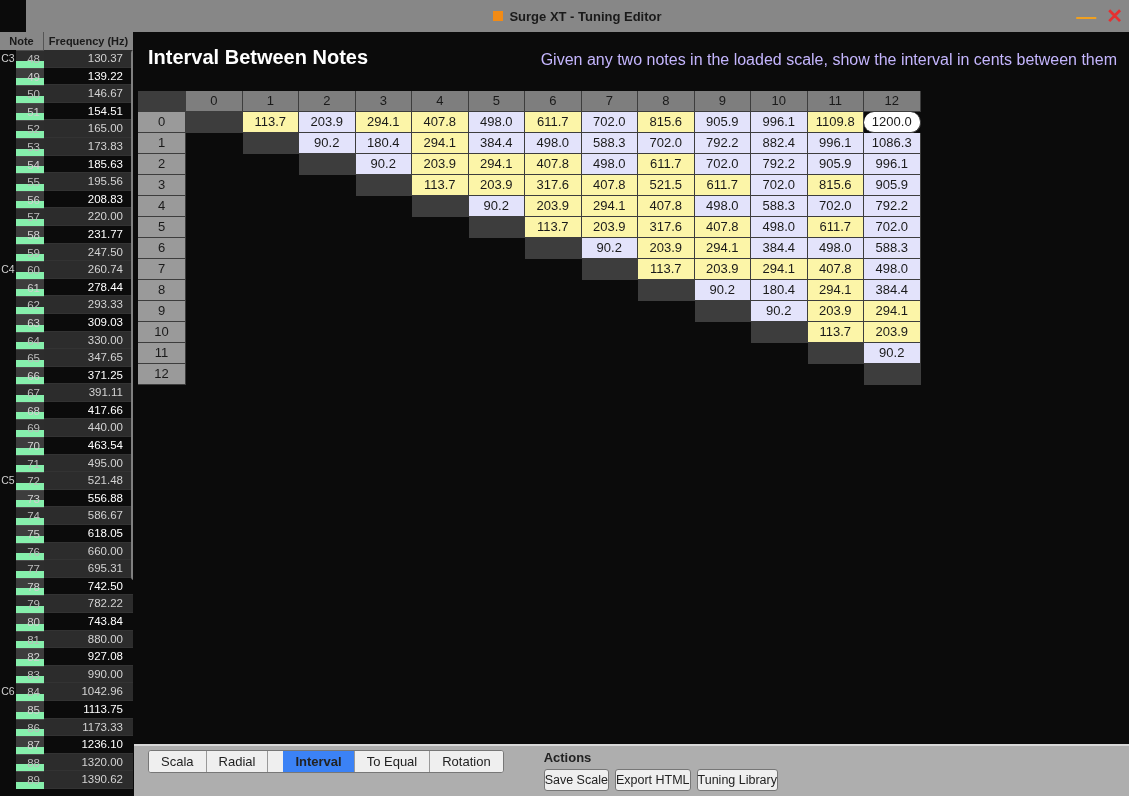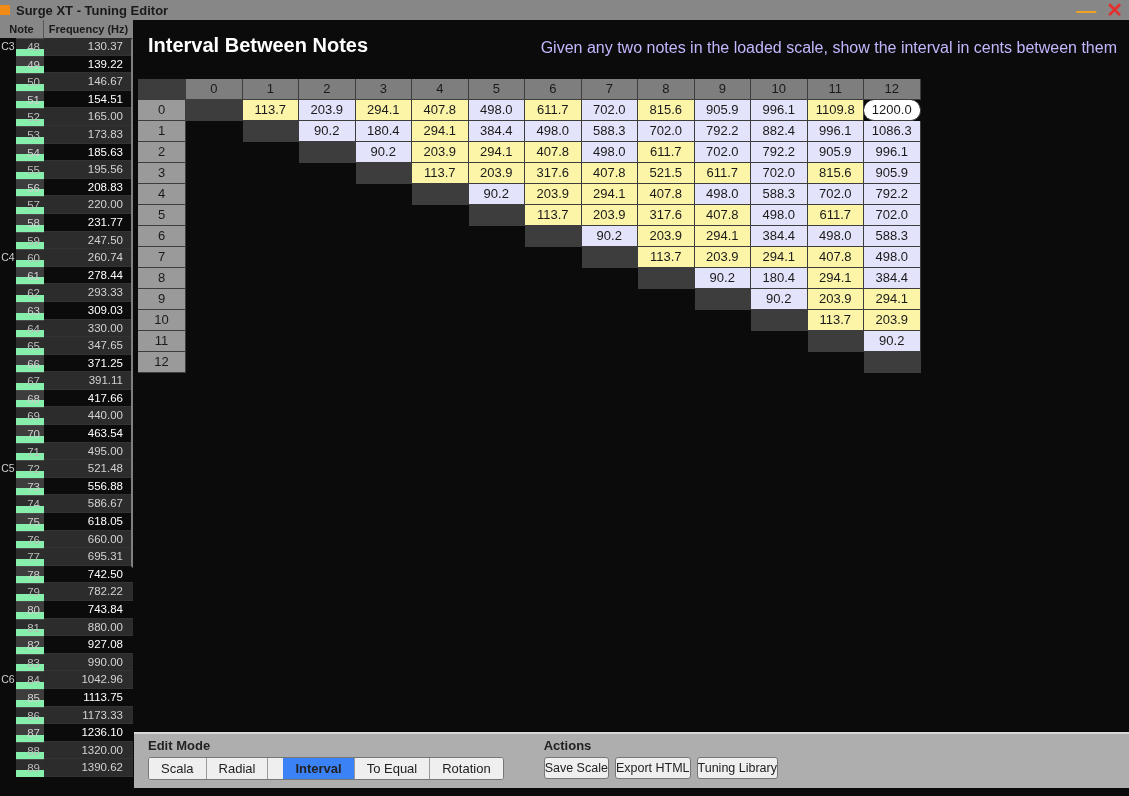--- a/index.html
+++ b/index.html
@@ -1,19 +1,19 @@
 <!DOCTYPE html>
 <html><head>
 <meta charset="utf-8">
 <style>
   * { box-sizing: border-box; margin: 0; padding: 0; }
   html, body { width: 1129px; height: 796px; font-family: "Segoe UI", Arial, sans-serif; background: #0b0b0b; overflow: hidden; }
   
   
-  .titlebar { height: 20px; background: #878787; display: flex; align-items: center; position: relative; }
+  .titlebar { height: 32px; background: #878787; display: flex; align-items: center; justify-content: center; position: relative; margin-left: 26px; }
   .titlebar .title { font-size: 13px; color: #1a1a1a; font-weight: 600; display: flex; align-items: center; gap: 6px;}
   .titlebar .title .icon { width: 10px; height: 10px; background: #f28b15; display: inline-block; }
   .titlebar .controls { position: absolute; right: 6px; top: 0; height: 100%; display: flex; align-items: center; gap: 10px; }
   .titlebar .controls .min { color: #f0a020; font-weight: 900; font-size: 20px; line-height: 10px; cursor: pointer;}
   .titlebar .controls .close { color: #e63030; font-weight: 900; font-size: 20px; cursor: pointer; }
   
   
   .main { display: flex; height: calc(796px - 28px); }
   
   
@@ -523,21 +523,20 @@
           <div class="cell" style="border: none; background: transparent;"></div>
           <div class="cell" style="border: none; background: transparent;"></div>
           <div class="cell" style="border: none; background: transparent;"></div>
           <div class="cell" style="border: none; background: transparent;"></div>
           <div class="cell blank"></div>
         </div>
       </div>
     <div style="flex:1"></div>
     <div class="bottombar">
       <div class="group">
-        <div class="g-title">Edit Mode</div>
         <div class="g-buttons">
           <div class="seg" id="edit-mode-seg">
               <div class="seg-btn">Scala</div>
               <div class="seg-btn">Radial</div>
               <div class="seg-btn active">Interval</div>
               <div class="seg-btn">To Equal</div>
               <div class="seg-btn">Rotation</div>
             </div>
         </div>
       </div>

